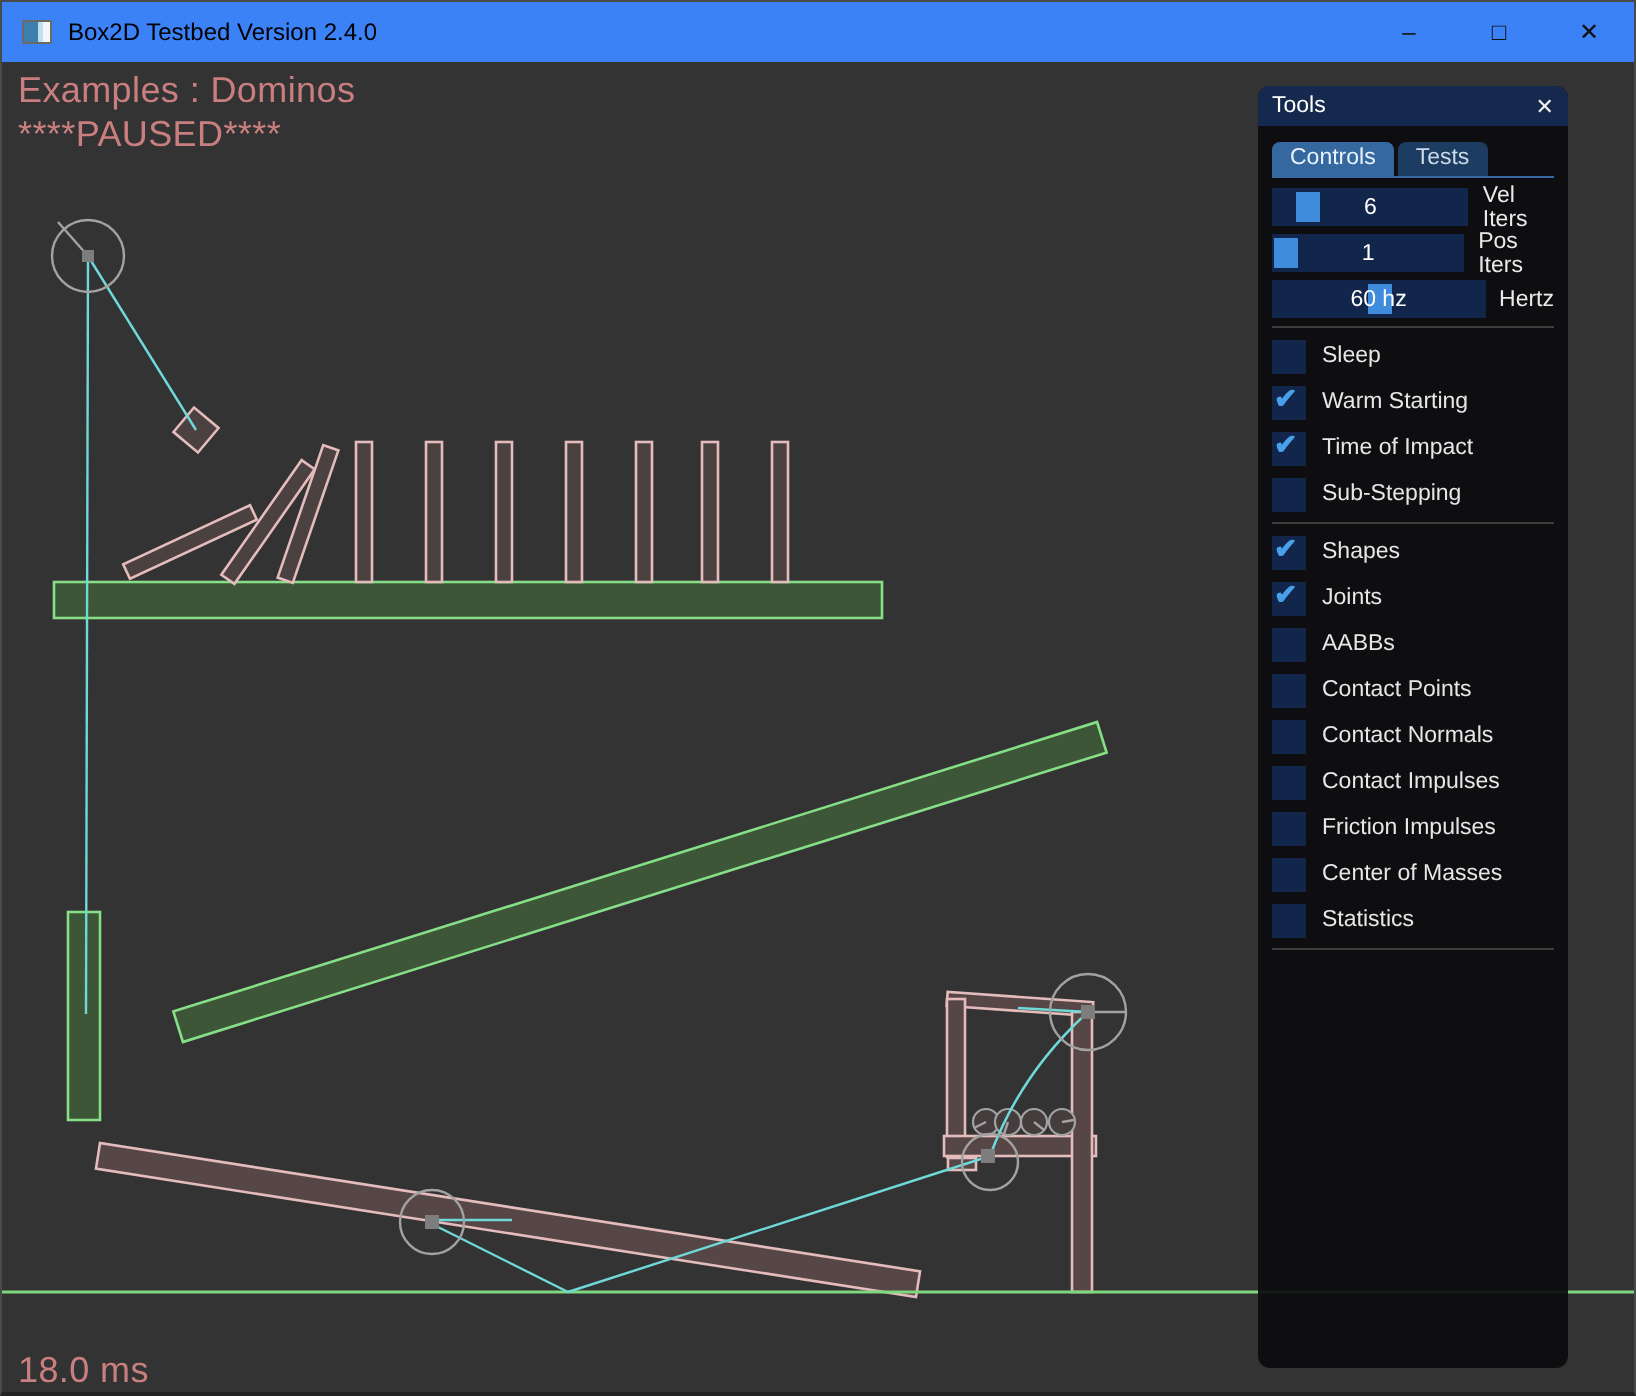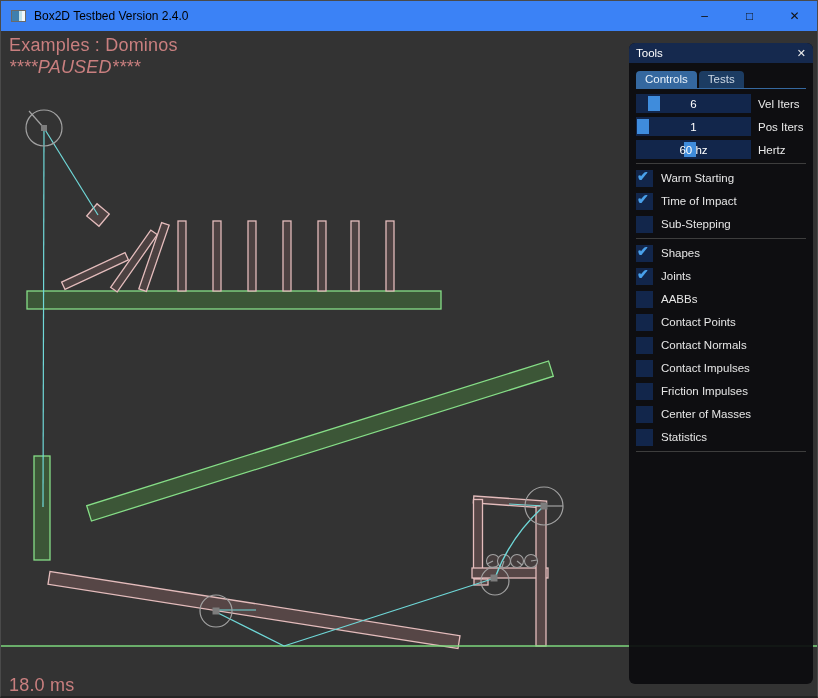--- a/index.html
+++ b/index.html
@@ -17,25 +17,25 @@
   .app-icon{width:15px;height:12px;margin-left:10px;border:1px solid #6a6a6a;
     background:linear-gradient(90deg,#3f7fae 0 55%,#bfe0ea 55% 75%,#f2f7f9 75%);}
   .title-text{margin-left:8px;}
   .win-btns{margin-left:auto;display:flex;height:100%;}
   .win-btn{width:45px;height:100%;display:flex;align-items:center;justify-content:center;
     font-size:12px;color:#111;}
   
   .scene-svg{position:absolute;left:0;top:30px;}
   .hud{position:absolute;color:#c97f7f;font-size:18px;letter-spacing:.2px;}
   .hud-example{left:8px;top:34px;}
-  .hud-paused{left:8px;top:56px;font-style:italic;}
+  .hud-paused{left:8px;top:56px;}
   .hud-ms{left:8px;top:674px;}
   
   .panel{
-    position:absolute;left:628px;top:42px;width:184px;height:641px;
+    position:absolute;left:628px;top:42px;width:155px;height:641px;
     background:rgba(12,12,15,0.93);border-radius:6px;overflow:hidden;
     color:#e6e6e6;font-size:11.5px;
   }
   .panel-titlebar{
     height:20px;background:#15294e;display:flex;align-items:center;
     padding:0 7px;color:#fff;
   }
   .panel-close{margin-left:auto;font-size:11px;color:#eee;cursor:default;}
   .panel-body{padding:6px 7px 0 7px;}
   .tabbar{display:flex;gap:2px;border-bottom:1px solid #35689f;padding-top:2px;}
@@ -153,20 +153,24 @@
             <div class="track">
               <div class="grabber" style="left: 48px;"></div>
               <div class="slider-val">60 hz</div>
             </div>
             <span class="slider-label">Hertz</span>
           </div>
         </div>
       <div class="sep"></div>
       <div id="checks0">
           <div class="check-row">
+            <div class="checkbox"></div>
+            <span class="check-label">Sleep</span>
+          </div>
+          <div class="check-row">
             <div class="checkbox">
               <span class="checkmark">✔</span>
             </div>
             <span class="check-label">Warm Starting</span>
           </div>
           <div class="check-row">
             <div class="checkbox">
               <span class="checkmark">✔</span>
             </div>
             <span class="check-label">Time of Impact</span>

